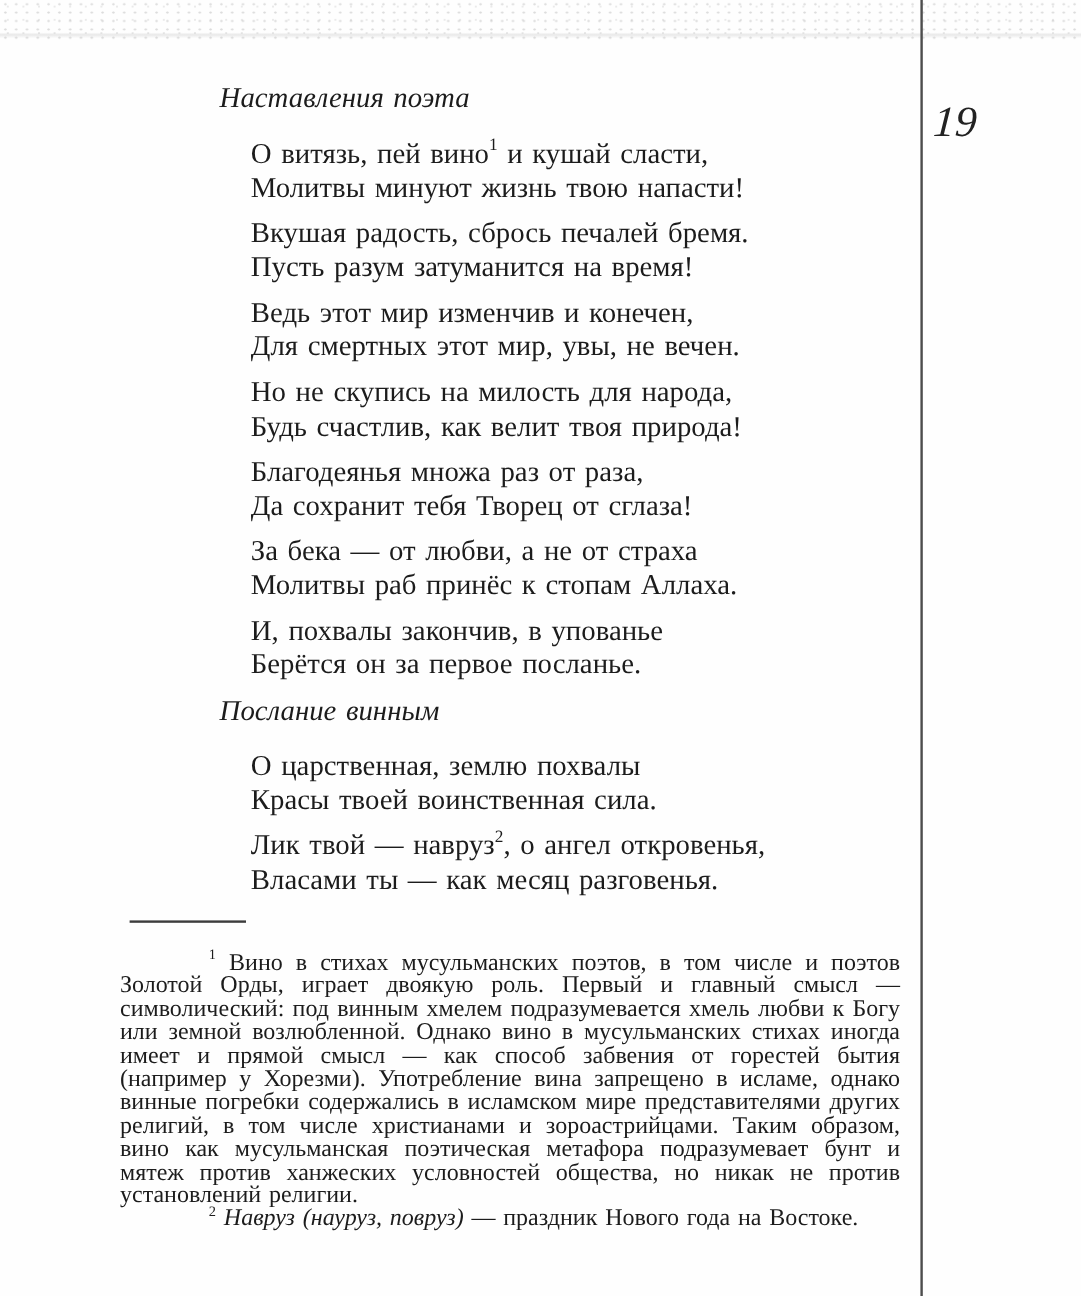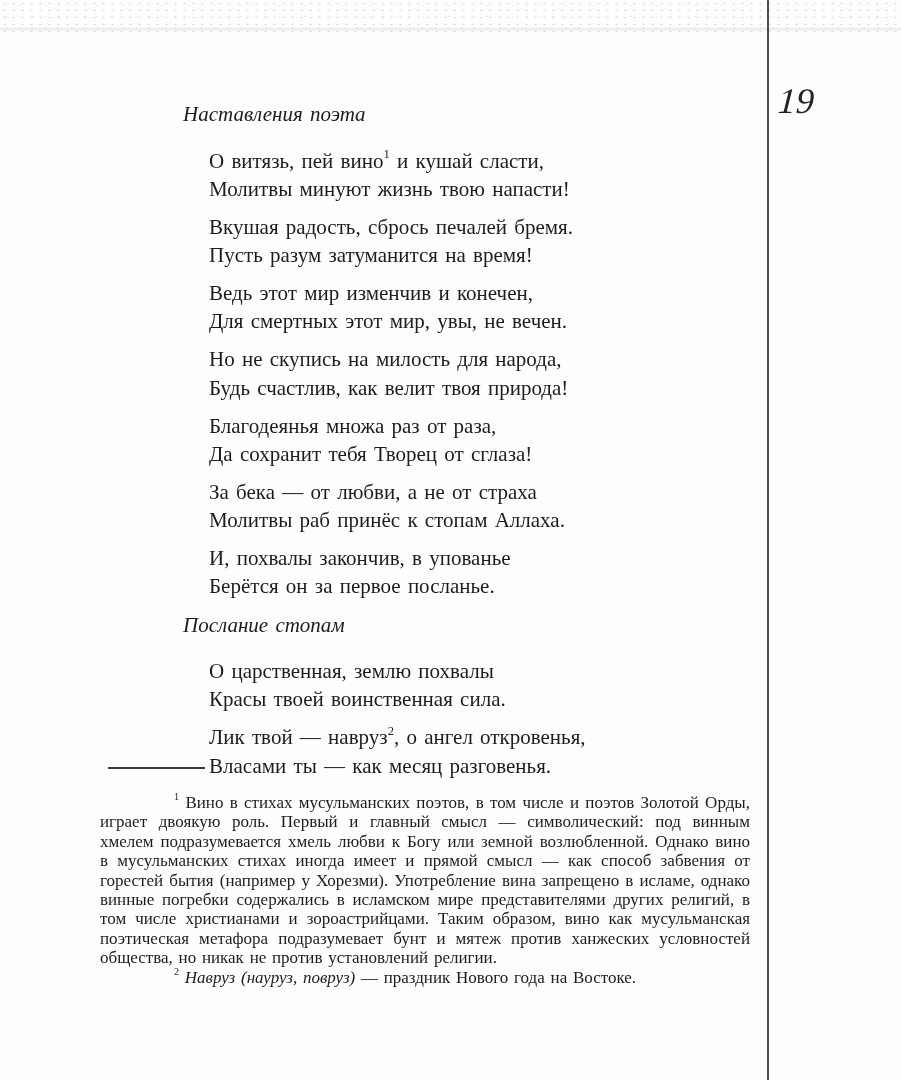--- a/index.html
+++ b/index.html
@@ -36,23 +36,23 @@
   .page-number {
     position: absolute;
     left: 778px; top: 80px;
     font-size: 36px;
     font-style: italic;
     color: #222;
     transform: skewX(-4deg);
   }
   .poem {
     position: absolute;
-    left: 183px; top: 100px;
+    left: 183px; top: 68px;
     width: 570px;
-    font-size: 21px;
+    font-size: 24px;
     word-spacing: 2px;
   }
   .poem-title {
     font-style: italic;
     line-height: 29px;
     margin: 0 0 17.5px 0;
   }
   .stanza { margin: 0 0 9.9px 0; }
   .poem-line { line-height: 28.2px; white-space: nowrap; margin-left: 26px; }
   sup.fn-mark {
@@ -64,21 +64,21 @@
   .fn-rule {
     position: absolute;
     left: 108px; top: 767px;
     width: 97px; height: 2px;
     background: #3c3c3c;
   }
   .footnotes {
     position: absolute;
     left: 100px; top: 793px;
     width: 650px;
-    font-size: 17px;
+    font-size: 20px;
     line-height: 19.4px;
     word-spacing: 1.5px;
   }
   .footnote {
     margin: 0;
     text-indent: 74px;
     text-align: justify;
   }
   .footnote i { font-style: italic; }
 </style>
@@ -113,21 +113,21 @@
         <div class="poem-line">Да сохранит тебя Творец от сглаза!</div>
       </div>
       <div class="stanza">
         <div class="poem-line">За бека — от любви, а не от страха</div>
         <div class="poem-line">Молитвы раб принёс к стопам Аллаха.</div>
       </div>
       <div class="stanza">
         <div class="poem-line">И, похвалы закончив, в упованье</div>
         <div class="poem-line">Берётся он за первое посланье.</div>
       </div>
-      <div class="poem-title">Послание стопам</div>
+      <div class="poem-title">Послание винным</div>
       <div class="stanza">
         <div class="poem-line">О царственная, землю похвалы</div>
         <div class="poem-line">Красы твоей воинственная сила.</div>
       </div>
       <div class="stanza">
         <div class="poem-line">Лик твой — навруз<sup class="fn-mark">2</sup>, о ангел откровенья,</div>
         <div class="poem-line">Власами ты — как месяц разговенья.</div>
       </div>
     </div>
 

